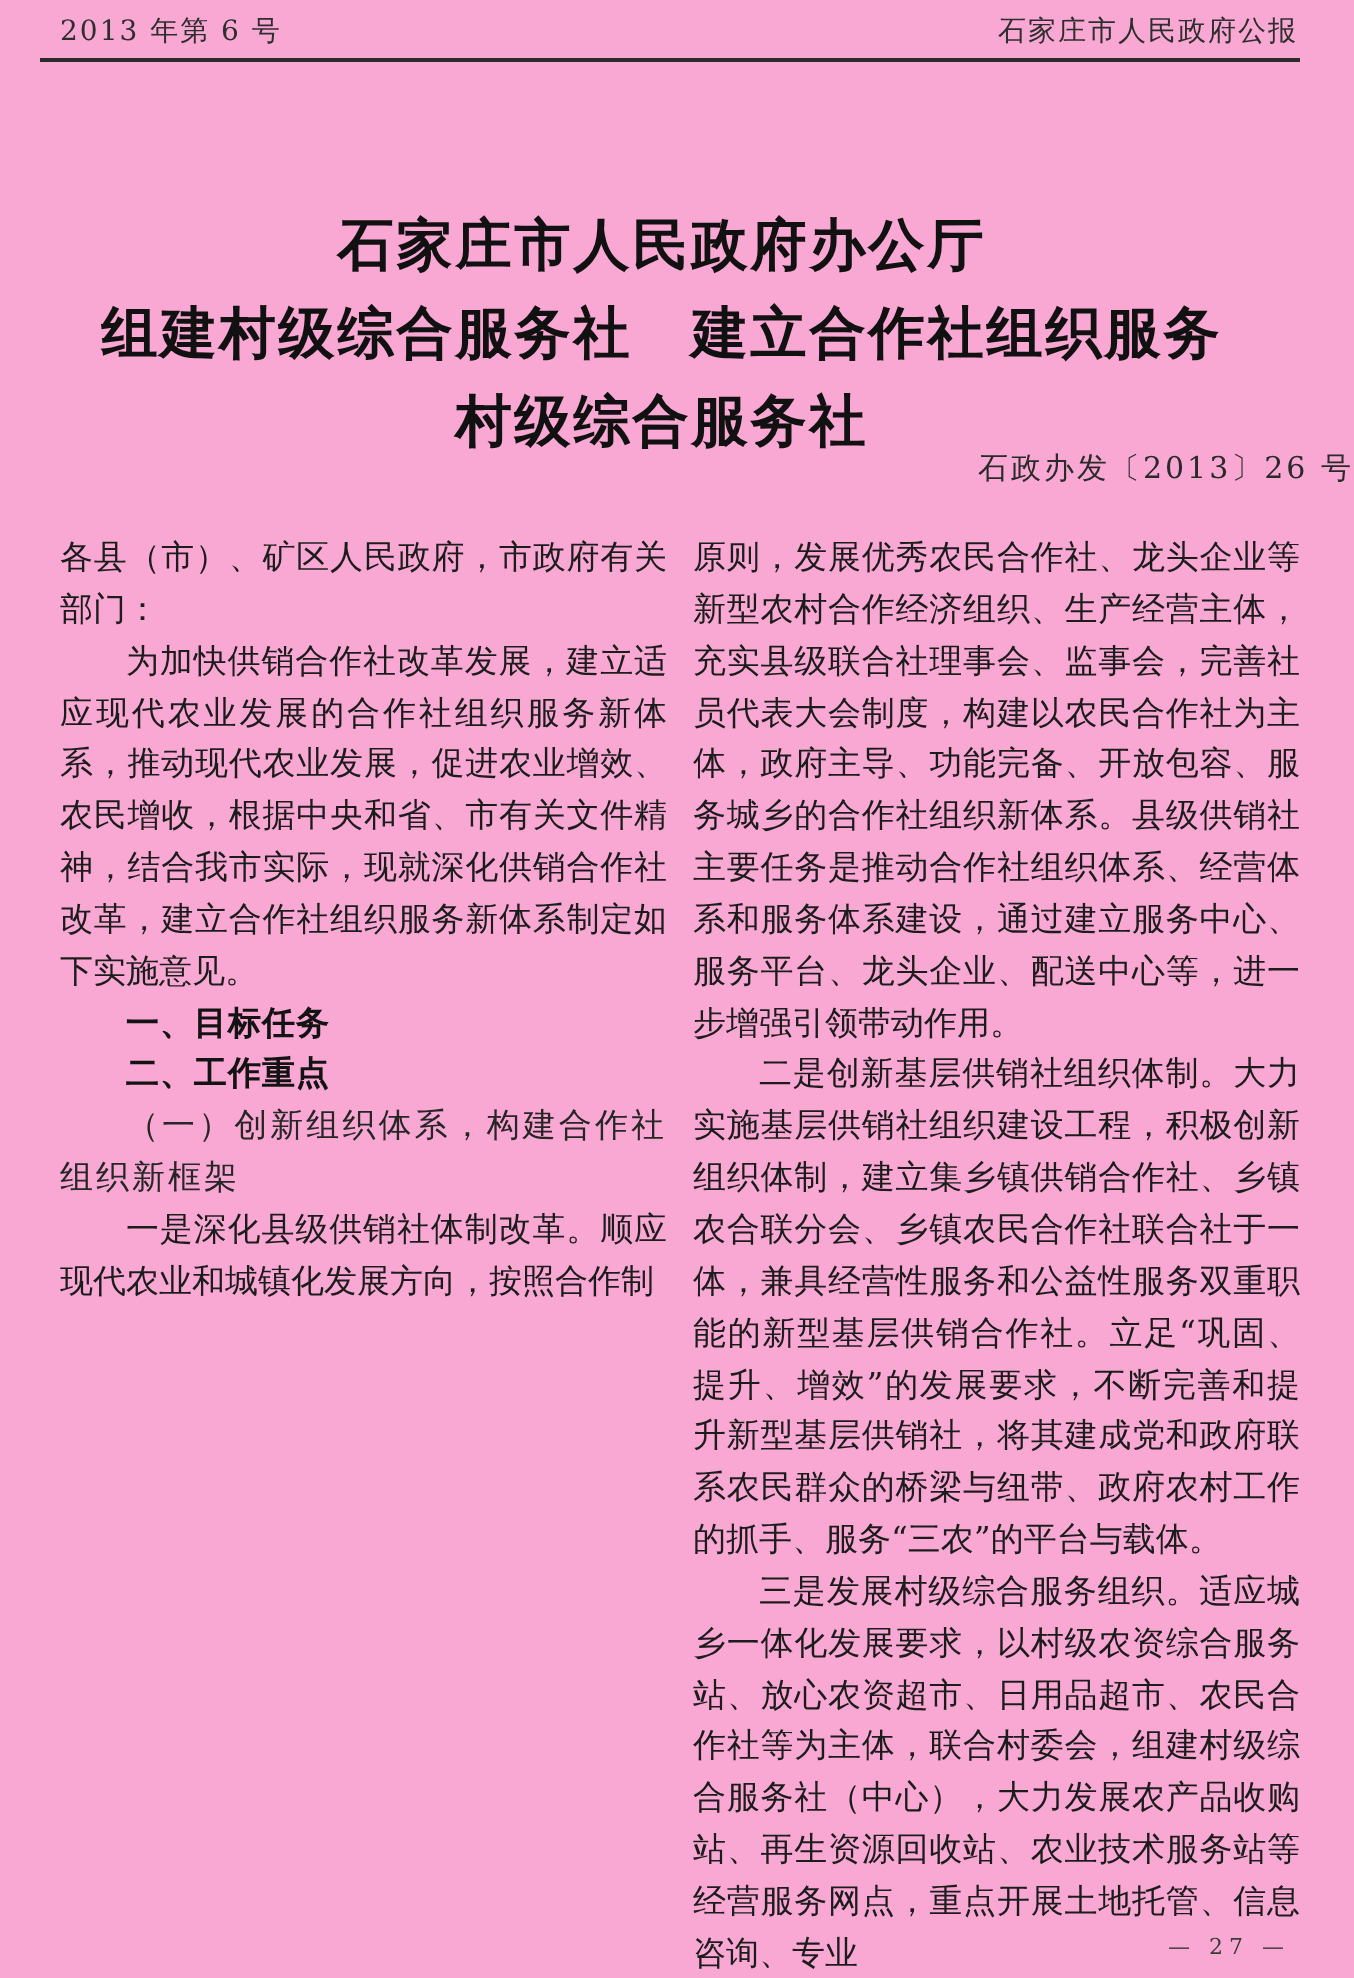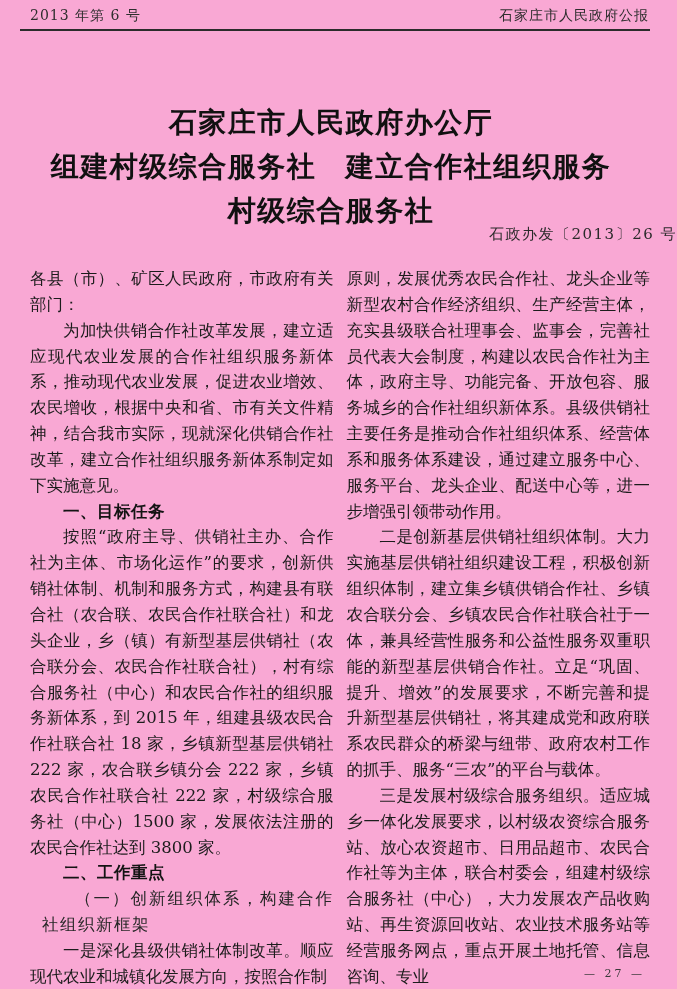--- a/index.html
+++ b/index.html
@@ -56,21 +56,20 @@
     font-family:"DejaVu Sans","Liberation Sans",sans-serif;
     font-weight:bold;
     text-indent:2em;
     letter-spacing:0.5px;
     color:#131313;
   }
   .block.subheading {
     text-indent:2em;
     letter-spacing:1.5px;
     color:#262626;
-    margin-left:12px;
   }
   
   .footer {
     position:absolute; bottom:9px; right:32px;
     font-size:11px; letter-spacing:3px; color:#3a3a3a;
   }
 </style>
 </head>
 <body>
 
@@ -88,21 +87,20 @@
     <div>村级综合服务社</div>
   </h1>
 
   <div class="docnum">石政办发〔2013〕26 号</div>
 
   <main class="columns">
     <div class="col">
         <p class="block para">各县（市）、矿区人民政府，市政府有关部门：</p>
         <p class="block para indent">为加快供销合作社改革发展，建立适应现代农业发展的合作社组织服务新体系，推动现代农业发展，促进农业增效、农民增收，根据中央和省、市有关文件精神，结合我市实际，现就深化供销合作社改革，建立合作社组织服务新体系制定如下实施意见。</p>
         <p class="block heading">一、目标任务</p>
-        <p class="block para indent">按照“政府主导、供销社主办、合作社为主体、市场化运作”的要求，创新供销社体制、机制和服务方式，构建县有联合社（农合联、农民合作社联合社）和龙头企业，乡（镇）有新型基层供销社（农合联分会、农民合作社联合社），村有综合服务社（中心）和农民合作社的组织服务新体系，到 2015 年，组建县级农民合作社联合社 18 家，乡镇新型基层供销社 222 家，农合联乡镇分会 222 家，乡镇农民合作社联合社 222 家，村级综合服务社（中心）1500 家，发展依法注册的农民合作社达到 3800 家。</p>
         <p class="block heading">二、工作重点</p>
         <p class="block subheading">（一）创新组织体系，构建合作社组织新框架</p>
         <p class="block para indent">一是深化县级供销社体制改革。顺应现代农业和城镇化发展方向，按照合作制</p>
       </div>
     <div class="col">
         <p class="block para">原则，发展优秀农民合作社、龙头企业等新型农村合作经济组织、生产经营主体，充实县级联合社理事会、监事会，完善社员代表大会制度，构建以农民合作社为主体，政府主导、功能完备、开放包容、服务城乡的合作社组织新体系。县级供销社主要任务是推动合作社组织体系、经营体系和服务体系建设，通过建立服务中心、服务平台、龙头企业、配送中心等，进一步增强引领带动作用。</p>
         <p class="block para indent">二是创新基层供销社组织体制。大力实施基层供销社组织建设工程，积极创新组织体制，建立集乡镇供销合作社、乡镇农合联分会、乡镇农民合作社联合社于一体，兼具经营性服务和公益性服务双重职能的新型基层供销合作社。立足“巩固、提升、增效”的发展要求，不断完善和提升新型基层供销社，将其建成党和政府联系农民群众的桥梁与纽带、政府农村工作的抓手、服务“三农”的平台与载体。</p>
         <p class="block para indent">三是发展村级综合服务组织。适应城乡一体化发展要求，以村级农资综合服务站、放心农资超市、日用品超市、农民合作社等为主体，联合村委会，组建村级综合服务社（中心），大力发展农产品收购站、再生资源回收站、农业技术服务站等经营服务网点，重点开展土地托管、信息咨询、专业</p>
       </div>
   </main>

